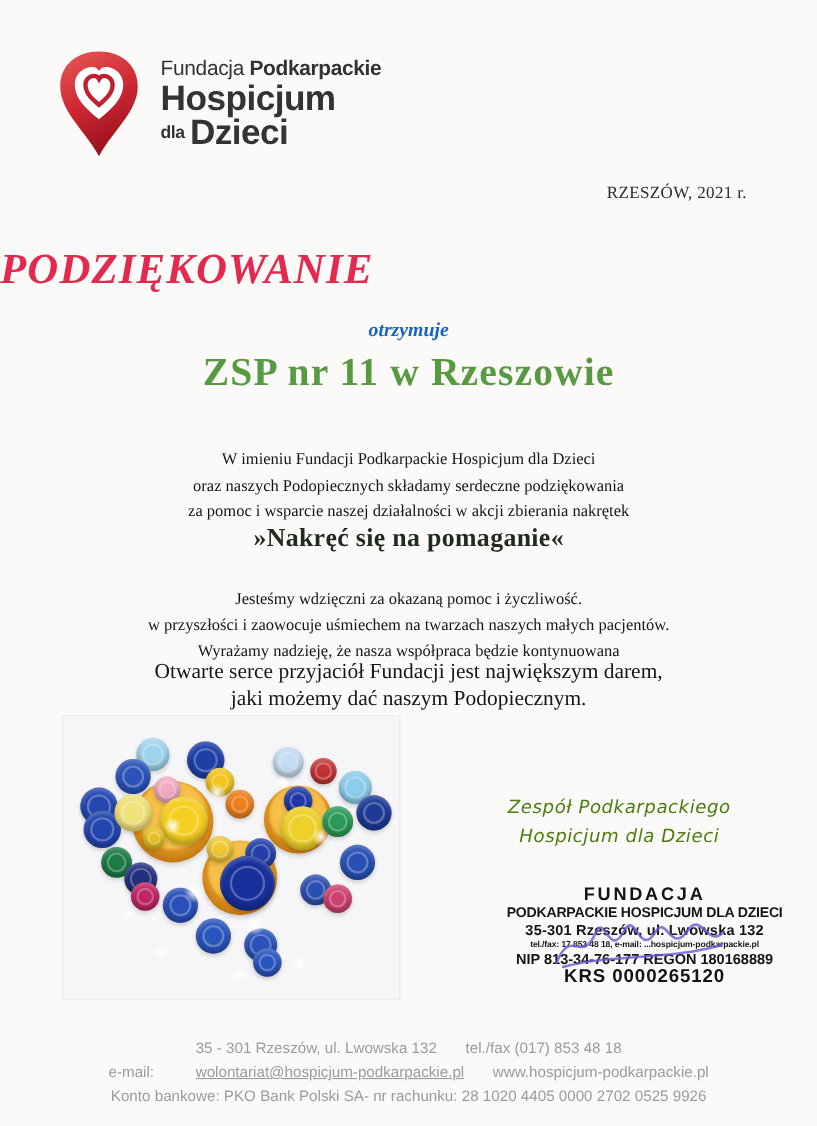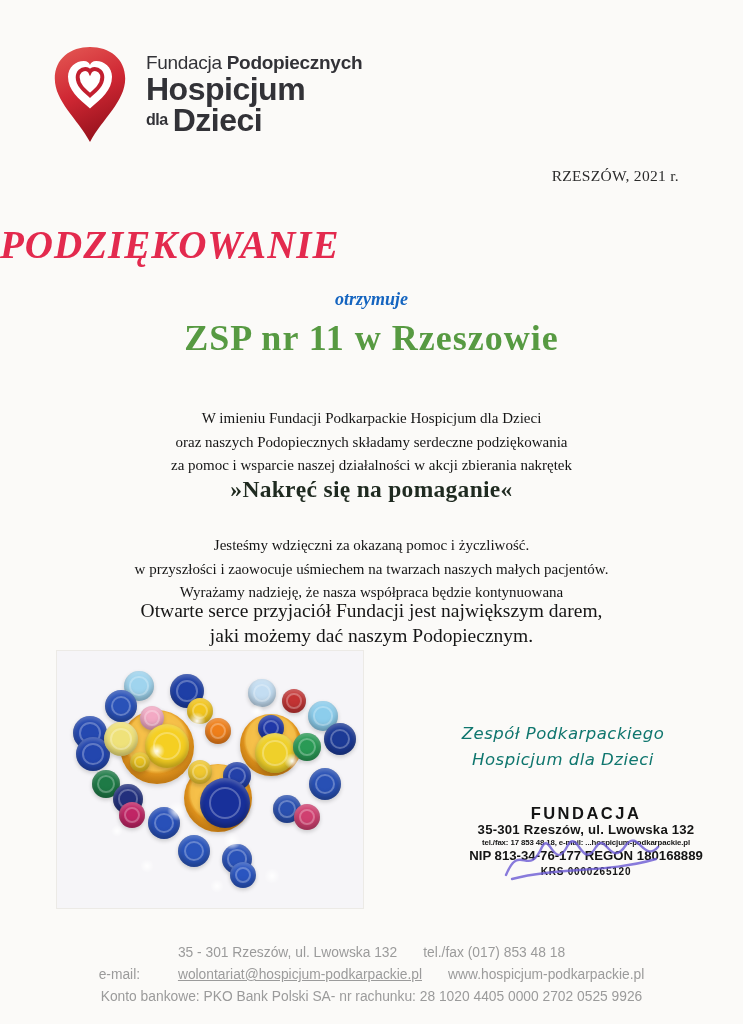--- a/index.html
+++ b/index.html
@@ -67,32 +67,32 @@
     border-radius:50%; border:2px solid rgba(255,255,255,.28);
   }
   .sparkle {
     position:absolute; border-radius:50%;
     background:radial-gradient(circle, rgba(255,255,255,.95) 0%, rgba(255,255,255,0) 70%);
   }
   
   .sig-text {
     position:absolute; left:447px; top:721px; width:232px; text-align:center;
     font-family:"DejaVu Sans", cursive; font-style:italic;
-    font-size:16.5px; line-height:26px; color:#0f766e; letter-spacing:0.5px;
+    font-size:16.5px; line-height:26px; color:#4d7c0f; letter-spacing:0.5px;
   }
   .stamp {
     position:absolute; left:452px; top:804px; width:268px; text-align:center;
     font-family:"Liberation Sans", sans-serif; color:#141414;
   }
   .stamp .s1 { font-size:16.5px; font-weight:700; letter-spacing:2.5px; line-height:18px; }
   .stamp .s2 { font-size:12.8px; font-weight:700; letter-spacing:-0.2px; line-height:16px; }
   .stamp .s3 { font-size:13.2px; font-weight:700; line-height:15px; letter-spacing:0.2px; }
   .stamp .s4 { font-size:7.8px;  font-weight:700; line-height:11px; letter-spacing:-0.1px; }
   .stamp .s5 { font-size:13.2px; font-weight:700; line-height:16px; }
-  .stamp .s6 { font-size:10px; font-weight:700; line-height:15px; letter-spacing:0.8px; }
+  .stamp .s6 { font-size:17px; font-weight:700; line-height:15px; letter-spacing:0.8px; }
   .scribble { position:absolute; left:498px; top:833px; width:170px; height:52px; pointer-events:none; }
   
   .footer {
     position:absolute; left:0; top:942px; width:100%; text-align:center;
     font-family:"Liberation Sans", sans-serif; font-size:13.8px; line-height:22px; color:#9b9b9b;
   }
   .footer .gap { display:inline-block; width:26px; }
   .footer .email { text-decoration:underline; color:#9b9b9b; cursor:pointer;margin-left:34px; }
 </style>
 </head>
@@ -109,21 +109,21 @@
           <stop offset="1" stop-color="#9c141f"></stop>
         </linearGradient>
       </defs>
       <path d="M50,112 C36,86 10,66 10,40 C10,17 28,4 50,4 C72,4 90,17 90,40 C90,66 64,86 50,112 Z" fill="url(#ping)"></path>
       <path d="M50,74 C37,63 25,53 25,38 C25,27 34,20 43,20 C47,20 49.3,22.5 50,24.5 C50.7,22.5 53,20 57,20 C66,20 75,27 75,38 C75,53 63,63 50,74 Z" fill="#ffffff"></path>
       <path d="M50,59 C43,53 36,47 36,38.5 C36,32.5 40.5,29 44.5,29 C47.3,29 49.2,30.6 50,32.2 C50.8,30.6 52.7,29 55.5,29 C59.5,29 64,32.5 64,38.5 C64,47 57,53 50,59 Z" fill="none" stroke="#c21f2f" stroke-width="4.5"></path>
     </svg>
     <div class="logo-text">
       <div class="logo-l1">
         <span class="light">Fundacja</span>
-        <span class="bold">Podopiecznych</span>
+        <span class="bold">Podkarpackie</span>
       </div>
       <div class="logo-l2">Hospicjum</div>
       <div class="logo-l3">
         <span class="small">dla</span><span>Dzieci</span>
       </div>
     </div>
   </div>
 
 
   <div class="dateline">RZESZÓW, 2021 r.</div>
@@ -260,20 +260,21 @@
       <div class="sparkle" style="left: 153px; top: 228px; height: 14px; width: 14px;"></div>
     </div>
 
   <div class="sig-text">
     <div>Zespół Podkarpackiego</div>
     <div>Hospicjum dla Dzieci</div>
   </div>
 
   <div class="stamp">
     <div class="s1">FUNDACJA</div>
+    <div class="s2">PODKARPACKIE HOSPICJUM DLA DZIECI</div>
     <div class="s3">35-301 Rzeszów, ul. Lwowska 132</div>
     <div class="s4">tel./fax: 17 853 48 18, e-mail: ...hospicjum-podkarpackie.pl</div>
     <div class="s5">NIP 813-34-76-177 REGON 180168889</div>
     <div class="s6">KRS 0000265120</div>
   </div>
 
   <svg class="scribble" viewBox="0 0 170 52">
     <g stroke="#6c5bd4" stroke-width="2.4" fill="none" opacity="0.8" stroke-linecap="round">
       <path d="M8,42 C22,8 30,46 44,14 C52,-2 56,40 70,12 C80,-4 84,38 98,14 C108,-2 112,36 128,12 C140,-4 146,30 160,14"></path>
       <path d="M14,46 C60,34 110,40 158,26"></path>

